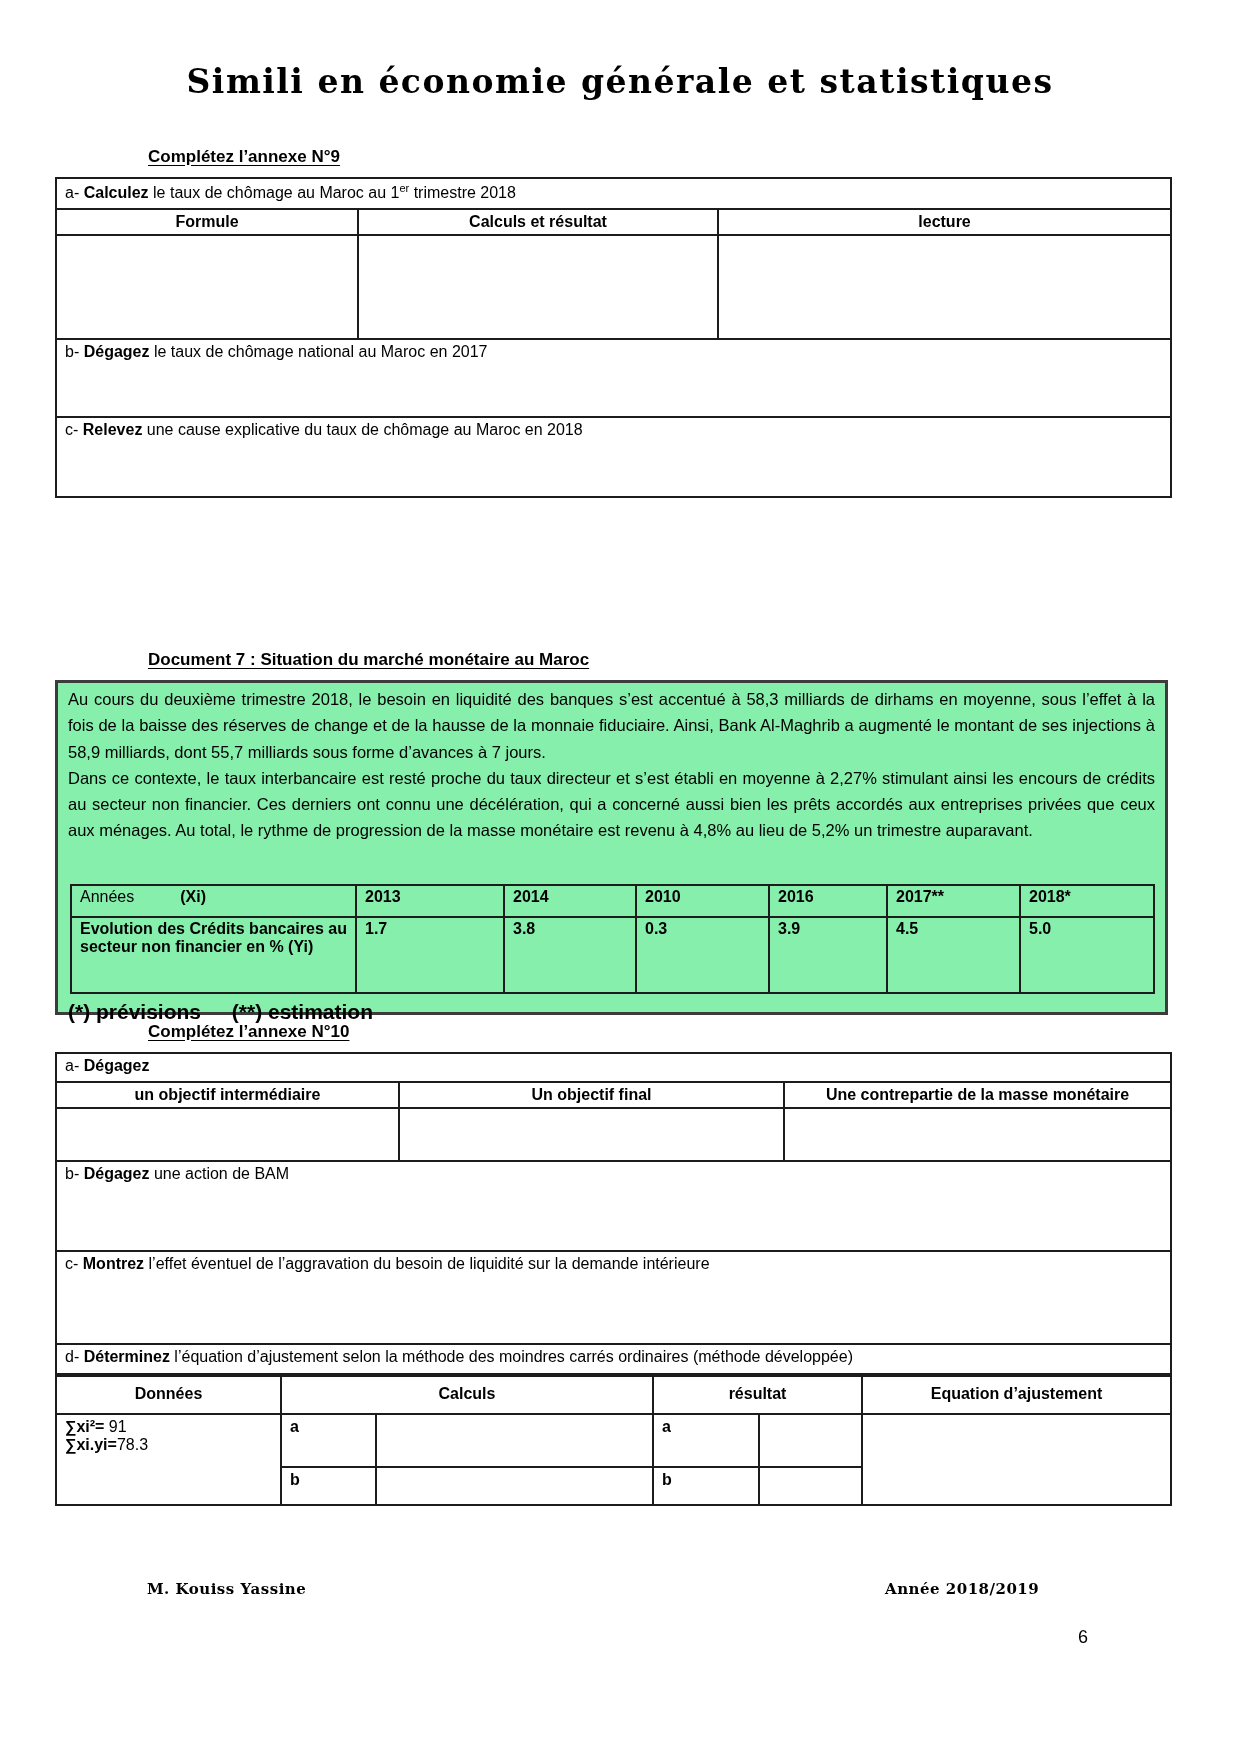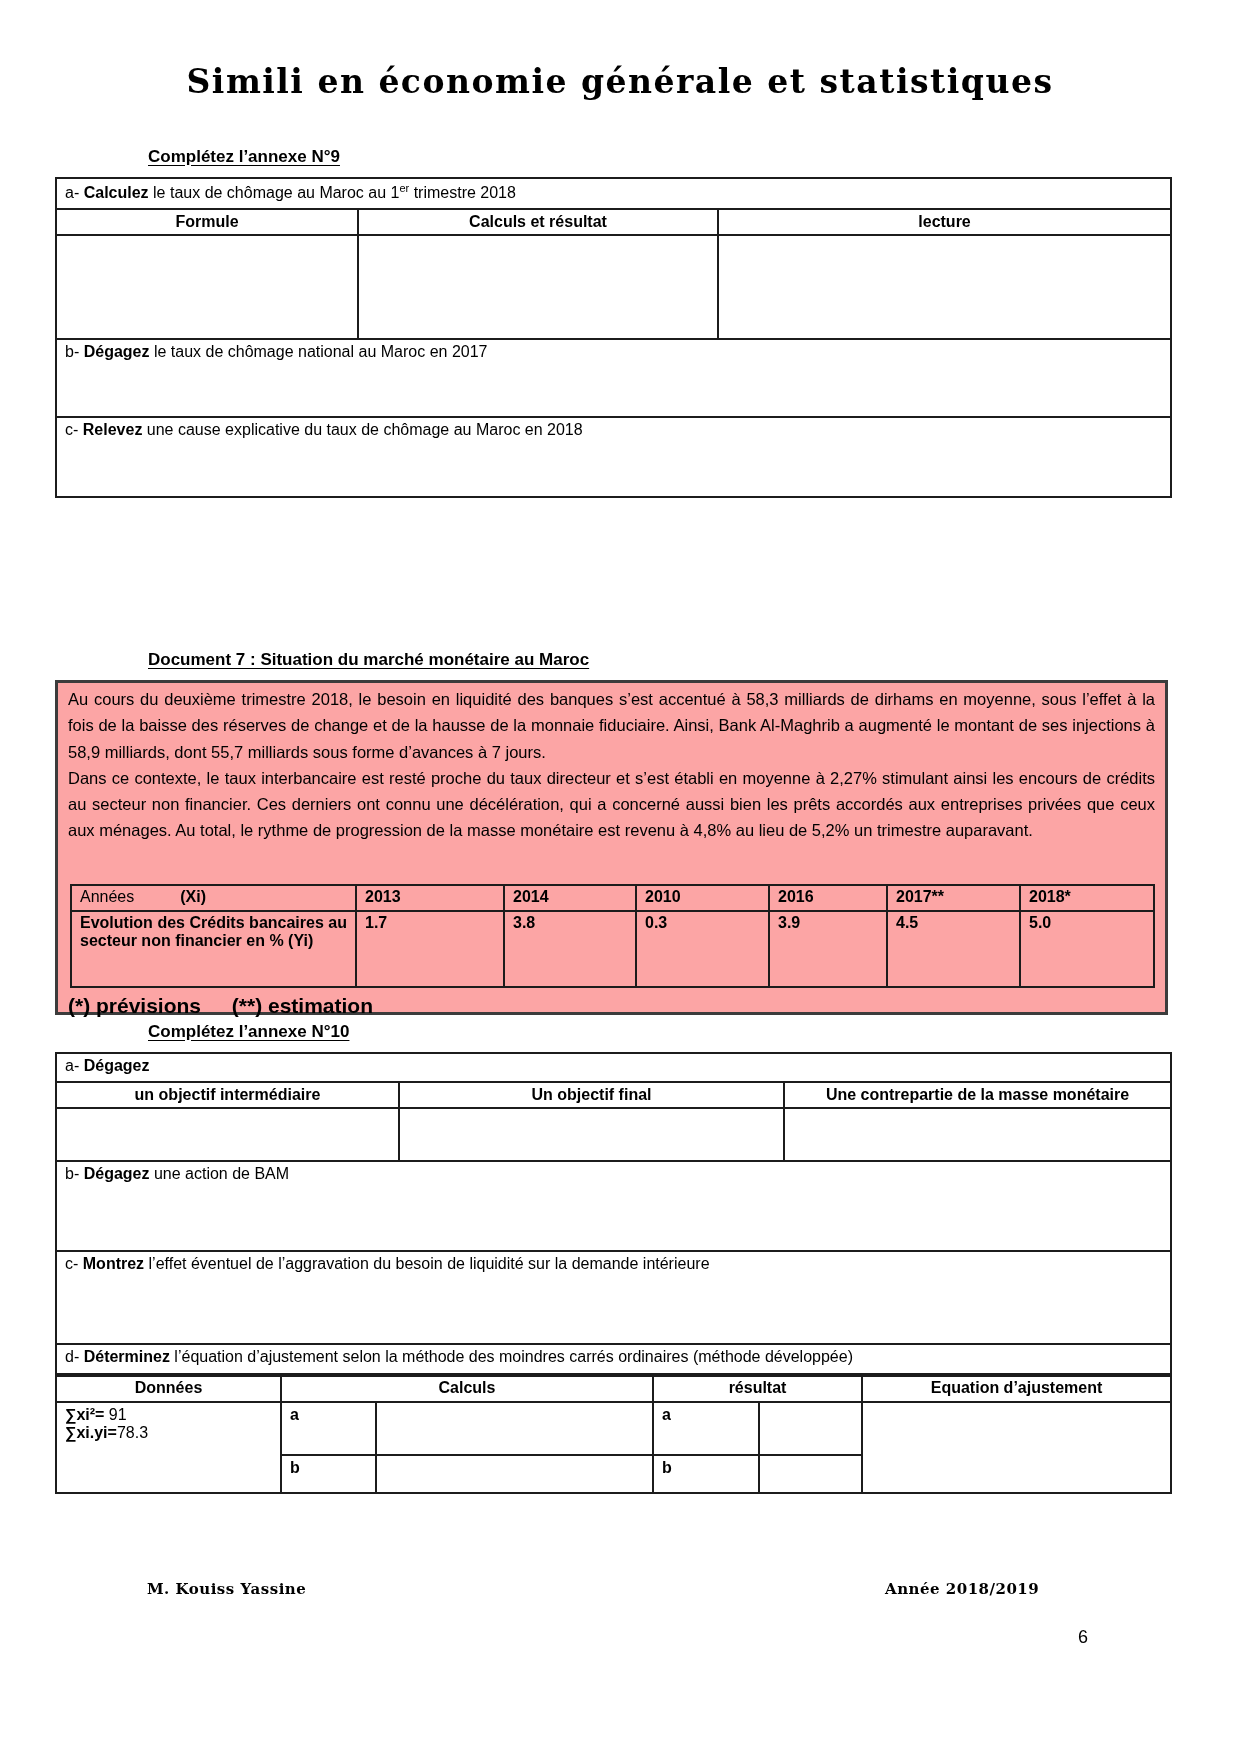--- a/index.html
+++ b/index.html
@@ -26,36 +26,36 @@
   }
   td.hdr { font-weight:bold; text-align:center; vertical-align:middle; padding:1px 12px; }
   b { font-weight:bold; }
   sup { font-size:11px; }
   
   .r-a td{height:31px;} .r-hdr9 td{height:26px;} .r-empty9 td{height:104px;}
   .r-b9 td{height:78px;} .r-c9 td{height:80px;} .r-d9 td{height:99px;}
   
   .doc7-box {
     position:absolute; left:55px; top:680px; width:1113px; height:335px;
-    border:3px solid #3c3c3c; box-sizing:border-box; background:#fca5a5;
+    border:3px solid #3c3c3c; box-sizing:border-box; background:#86efac;
   }
   .doc7-text { height:198px; overflow:hidden; padding:3px 10px 0 10px;
     text-align:justify; font-size:16.5px; line-height:26.3px; }
   .doc7-text p { margin:0; }
   .years-table { position:static !important; margin-left:12px; width:1083px; }
   .years-table td { padding:2px 8px; }
-  .yr-hdr td { height:26px; font-weight:bold; }
+  .yr-hdr td { height:32px; font-weight:bold; }
   .yr-data td { height:76px; font-weight:bold; }
   .series-label { font-weight:normal; text-align:justify;border-radius:12px; }
   .notes-line { margin:6px 4px 0 10px; font-weight:bold; font-size:21px; }
   .note-1 { display:inline-block; width:158px; }
   
   .r-a10 td{height:29px;} .r-hdr10 td{height:26px;} .r-empty10 td{height:53px;}
   .r-b10 td{height:90px;} .r-c10 td{height:93px;} .r-d10 td{height:32px;}
-  .r-calchdr td{height:28px;} .r-calc1 td{height:53px;} .r-calc2 td{height:38px;}
+  .r-calchdr td{height:40px;} .r-calc1 td{height:53px;} .r-calc2 td{height:38px;}
   .r-e10 td{height:78px;}
   .sub-label { font-weight:bold; }
   .footer-item { position:absolute; font-size:15px; font-weight:bold;
     font-family:"DejaVu Serif", serif; letter-spacing:0.5px; }
   .page-number { position:absolute; left:1078px; top:1627px; font-size:18px; }
 </style>
 </head>
 <body>
 
 <div class="page">

